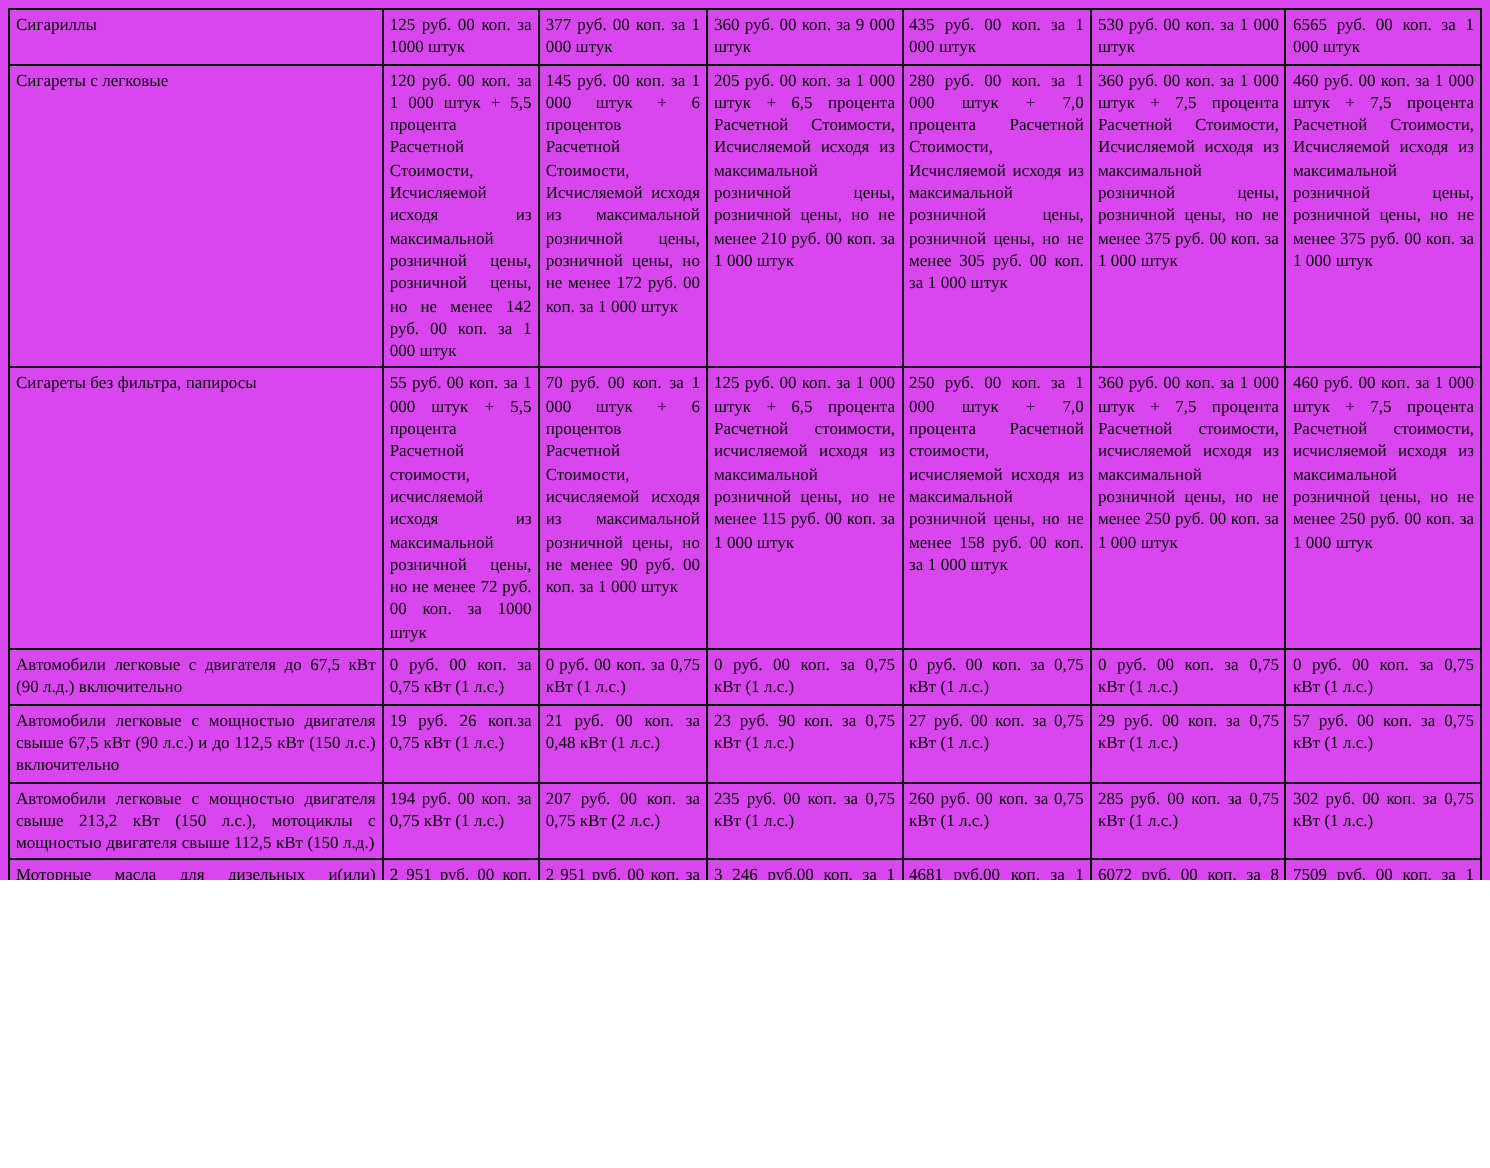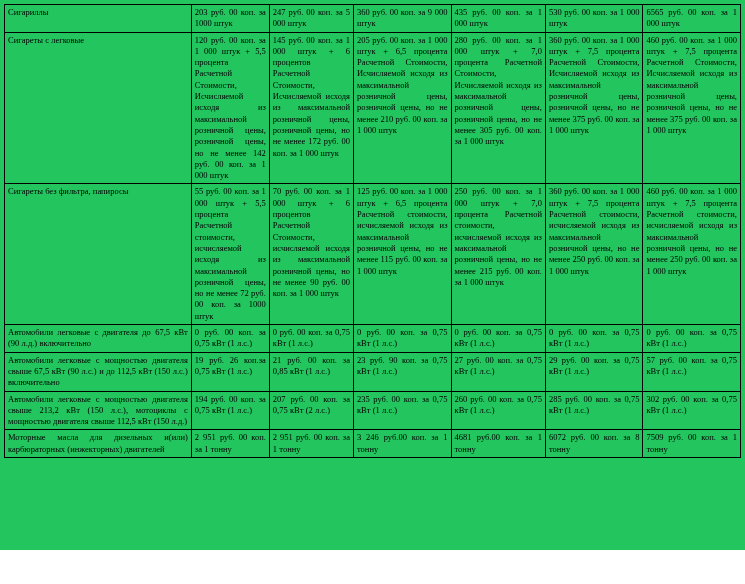--- a/index.html
+++ b/index.html
@@ -6,24 +6,24 @@
     margin: 0;
     padding: 0;
     background: #ffffff;
   }
   body {
     font-family: "Liberation Serif", "DejaVu Serif", serif;
     color: #000000;
   }
   .page {
     width: 745px;
-    height: 550px;
+    height: 440px;
     position: relative;
     overflow: hidden;
-    background: #22c55e;
+    background: #d946ef;
     box-sizing: border-box;
   }
   table.excise {
     border-collapse: collapse;
     table-layout: fixed;
     width: 737px;
     margin: 4px 0 0 4px;
     font-size: 8.5px;
     line-height: 1.33;
   }
@@ -64,22 +64,22 @@
         <col class="c2">
         <col class="c3">
         <col class="c4">
         <col class="c5">
         <col class="c6">
     </colgroup>
     <tbody>
 
       <tr>
         <td class="label">Сигариллы</td>
-        <td>203 руб. 00 коп. за 1000 штук</td>
-        <td>247 руб. 00 коп. за 5 000 штук</td>
+        <td>125 руб. 00 коп. за 1000 штук</td>
+        <td>377 руб. 00 коп. за 1 000 штук</td>
         <td>360 руб. 00 коп. за 9 000 штук</td>
         <td>435 руб. 00 коп. за 1 000 штук</td>
         <td>530 руб. 00 коп. за 1 000 штук</td>
         <td>6565 руб. 00 коп. за 1 000 штук</td>
       </tr>
 
       <tr>
         <td class="label">Сигареты с легковые</td>
         <td>120 руб. 00 коп. за 1 000 штук + 5,5 процента Расчетной Стоимости, Исчисляемой исходя из максимальной розничной цены, розничной цены, но не менее 142 руб. 00 коп. за 1 000 штук</td>
         <td>145 руб. 00 коп. за 1 000 штук + 6 процентов Расчетной Стоимости, Исчисляемой исходя из максимальной розничной цены, розничной цены, но не менее 172 руб. 00 коп. за 1 000 штук</td>
@@ -87,39 +87,39 @@
         <td>280 руб. 00 коп. за 1 000 штук + 7,0 процента Расчетной Стоимости, Исчисляемой исходя из максимальной розничной цены, розничной цены, но не менее 305 руб. 00 коп. за 1 000 штук</td>
         <td>360 руб. 00 коп. за 1 000 штук + 7,5 процента Расчетной Стоимости, Исчисляемой исходя из максимальной розничной цены, розничной цены, но не менее 375 руб. 00 коп. за 1 000 штук</td>
         <td>460 руб. 00 коп. за 1 000 штук + 7,5 процента Расчетной Стоимости, Исчисляемой исходя из максимальной розничной цены, розничной цены, но не менее 375 руб. 00 коп. за 1 000 штук</td>
       </tr>
 
       <tr>
         <td class="label">Сигареты без фильтра, папиросы</td>
         <td>55 руб. 00 коп. за 1 000 штук + 5,5 процента Расчетной стоимости, исчисляемой исходя из максимальной розничной цены, но не менее 72 руб. 00 коп. за 1000 штук</td>
         <td>70 руб. 00 коп. за 1 000 штук + 6 процентов Расчетной Стоимости, исчисляемой исходя из максимальной розничной цены, но не менее 90 руб. 00 коп. за 1 000 штук</td>
         <td>125 руб. 00 коп. за 1 000 штук + 6,5 процента Расчетной стоимости, исчисляемой исходя из максимальной розничной цены, но не менее 115 руб. 00 коп. за 1 000 штук</td>
-        <td>250 руб. 00 коп. за 1 000 штук + 7,0 процента Расчетной стоимости, исчисляемой исходя из максимальной розничной цены, но не менее 215 руб. 00 коп. за 1 000 штук</td>
+        <td>250 руб. 00 коп. за 1 000 штук + 7,0 процента Расчетной стоимости, исчисляемой исходя из максимальной розничной цены, но не менее 158 руб. 00 коп. за 1 000 штук</td>
         <td>360 руб. 00 коп. за 1 000 штук + 7,5 процента Расчетной стоимости, исчисляемой исходя из максимальной розничной цены, но не менее 250 руб. 00 коп. за 1 000 штук</td>
         <td>460 руб. 00 коп. за 1 000 штук + 7,5 процента Расчетной стоимости, исчисляемой исходя из максимальной розничной цены, но не менее 250 руб. 00 коп. за 1 000 штук</td>
       </tr>
 
       <tr>
         <td class="label">Автомобили легковые с двигателя до 67,5 кВт (90 л.д.) включительно</td>
         <td>0 руб. 00 коп. за 0,75 кВт (1 л.с.)</td>
         <td>0 руб. 00 коп. за 0,75 кВт (1 л.с.)</td>
         <td>0 руб. 00 коп. за 0,75 кВт (1 л.с.)</td>
         <td>0 руб. 00 коп. за 0,75 кВт (1 л.с.)</td>
         <td>0 руб. 00 коп. за 0,75 кВт (1 л.с.)</td>
         <td>0 руб. 00 коп. за 0,75 кВт (1 л.с.)</td>
       </tr>
 
       <tr>
         <td class="label">Автомобили легковые с мощностью двигателя свыше 67,5 кВт (90 л.с.) и до 112,5 кВт (150 л.с.) включительно</td>
         <td>19 руб. 26 коп.за 0,75 кВт (1 л.с.)</td>
-        <td>21 руб. 00 коп. за 0,85 кВт (1 л.с.)</td>
+        <td>21 руб. 00 коп. за 0,48 кВт (1 л.с.)</td>
         <td>23 руб. 90 коп. за 0,75 кВт (1 л.с.)</td>
         <td>27 руб. 00 коп. за 0,75 кВт (1 л.с.)</td>
         <td>29 руб. 00 коп. за 0,75 кВт (1 л.с.)</td>
         <td>57 руб. 00 коп. за 0,75 кВт (1 л.с.)</td>
       </tr>
 
       <tr>
         <td class="label">Автомобили легковые с мощностью двигателя свыше 213,2 кВт (150 л.с.), мотоциклы с мощностью двигателя свыше 112,5 кВт (150 л.д.)</td>
         <td>194 руб. 00 коп. за 0,75 кВт (1 л.с.)</td>
         <td>207 руб. 00 коп. за 0,75 кВт (2 л.с.)</td>

